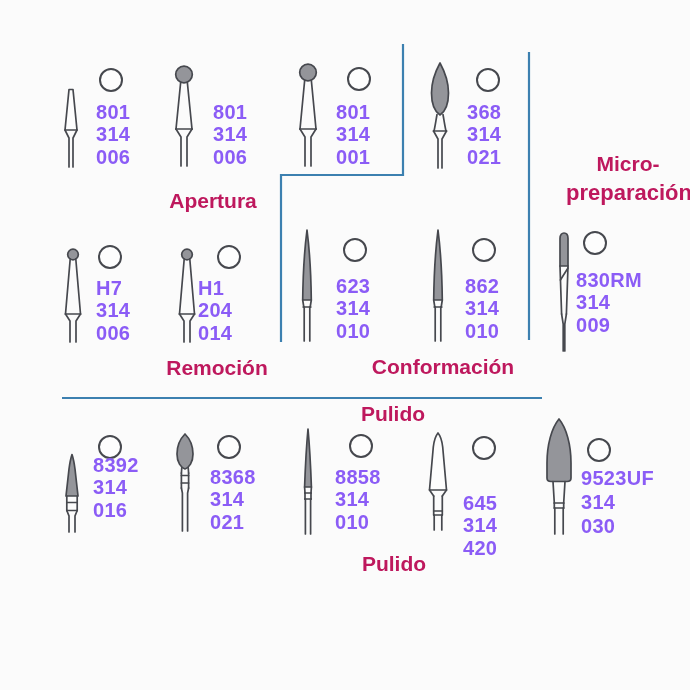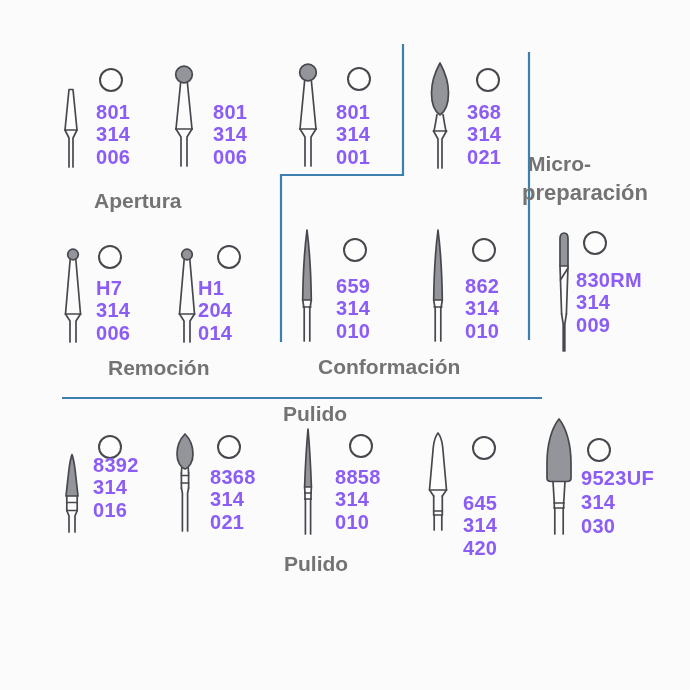--- a/index.html
+++ b/index.html
@@ -4,21 +4,21 @@
 <style>
   html,body{margin:0;padding:0;background:#ffffff;}
   #stage{
     position:relative;width:690px;height:690px;overflow:hidden;
     background:#fbfbfb;font-family:"Liberation Sans",sans-serif;
   }
   #stage svg{position:absolute;display:block;}
   .codes{position:absolute;font-size:20px;font-weight:700;color:#8b5cf6;
          line-height:22.4px;letter-spacing:.3px;white-space:nowrap;}
   .codes.wide{line-height:24px;}
-  .lbl{position:absolute;color:#737373;font-weight:700;text-align:left;white-space:nowrap;}
+  .lbl{position:absolute;color:#be185d;font-weight:700;text-align:center;white-space:nowrap;padding-left:44px;}
   .l21{font-size:21px;}
   .l18{font-size:22px;}
   .gf{fill:#94959a;stroke:#46484e;stroke-width:1.7;stroke-linejoin:round;}
   .wf{fill:#fdfdfd;stroke:#46484e;stroke-width:1.7;stroke-linejoin:round;}
   .st{fill:none;stroke:#46484e;stroke-width:1.7;stroke-linecap:round;}
   #lines path{stroke:#3c80b0;stroke-width:2.2;fill:none;}
   .circ circle{fill:#fdfdfd;stroke:#46484e;stroke-width:2;}
 </style>
 </head>
 <body>
@@ -142,21 +142,21 @@
   <svg class="bur" style="left:298px;top:229px" width="18" height="113" viewBox="0 0 18 113">
     <path class="gf" d="M9,1 C6.3,22 5,45 4.7,71 L13.3,71 C13,45 11.7,22 9,1 Z"></path>
     <path class="st" d="M4.7,71 L5.8,78 M13.3,71 L12.2,78"></path>
     <path class="st" d="M5.2,78 L12.8,78"></path>
     <path class="st" d="M6.2,78 L6.2,112 M11.8,78 L11.8,112"></path>
   </svg>
   <svg class="circ" style="left:342px;top:237px" width="26" height="26" viewBox="0 0 26 26">
       <circle cx="13" cy="13" r="11"></circle>
     </svg>
   <div class="codes" style="left:336px;top:275px">
-    <div>659</div>
+    <div>623</div>
     <div>314</div>
     <div>010</div>
   </div>
 
   <svg class="bur" style="left:429px;top:229px" width="18" height="113" viewBox="0 0 18 113">
     <path class="gf" d="M9,1 C6.3,22 5,45 4.7,71 L13.3,71 C13,45 11.7,22 9,1 Z"></path>
     <path class="st" d="M4.7,71 L5.8,78 M13.3,71 L12.2,78"></path>
     <path class="st" d="M5.2,78 L12.8,78"></path>
     <path class="st" d="M6.2,78 L6.2,112 M11.8,78 L11.8,112"></path>
   </svg>

